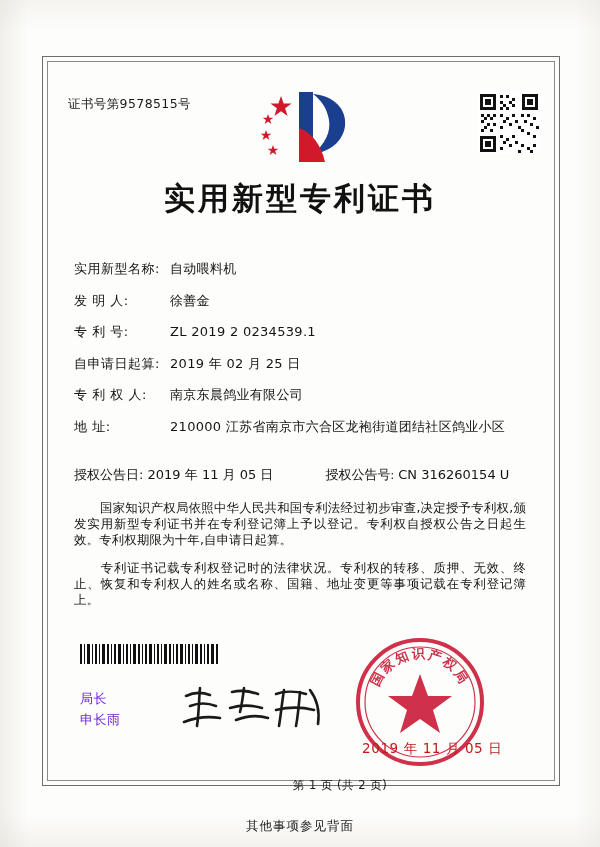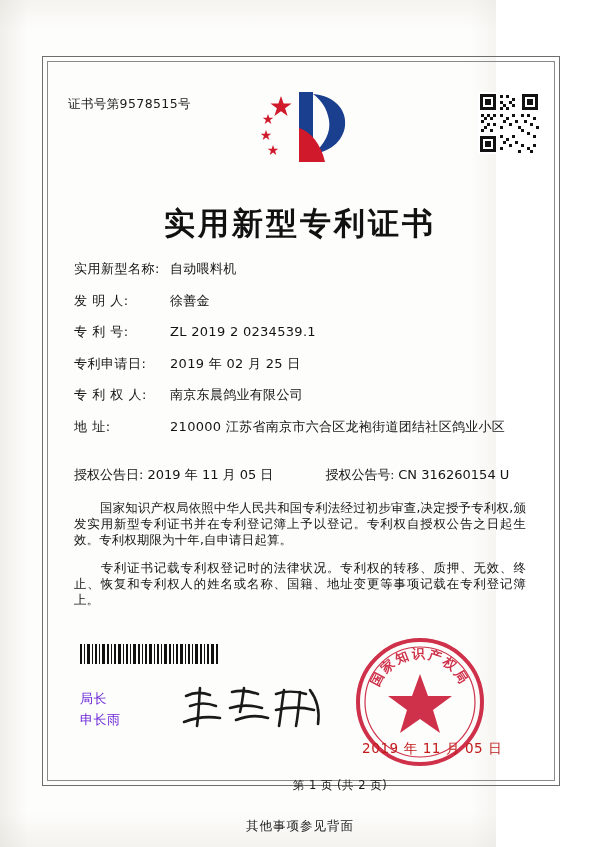--- a/index.html
+++ b/index.html
@@ -10,21 +10,21 @@
     width: 600px;
     height: 847px;
     background: #ffffff;
     font-family: "DejaVu Sans", "Liberation Sans", sans-serif;
     overflow: hidden;
     position: relative;
   }
   .page {
     position: absolute;
     left: 0; top: 0;
-    width: 496px;
+    width: 600px;
     height: 847px;
     background: #fdfdfb;
   }
   
   .paper-shade {
     position: absolute;
     inset: 0;
     background:
       linear-gradient(90deg, rgba(210,205,195,0.30) 0px, rgba(255,255,255,0) 28px),
       linear-gradient(180deg, rgba(215,210,200,0.22) 0px, rgba(255,255,255,0) 30px),
@@ -69,21 +69,21 @@
   .qr {
     position: absolute;
     left: 478px;
     top: 92px;
     width: 62px;
     height: 62px;
   }
   .title {
     position: absolute;
     left: 0;
-    top: 203px;
+    top: 178px;
     width: 600px;
     text-align: center;
     font-size: 31px;
     font-weight: bold;
     letter-spacing: 3px;
     color: #111;
     font-family: Liberation Serif, serif;
   }
   .fields {
     position: absolute;
@@ -291,21 +291,21 @@
     </div>
     <div class="field-row">
       <span class="field-label">发 明 人:</span>
       <span class="field-value">徐善金</span>
     </div>
     <div class="field-row">
       <span class="field-label">专 利 号:</span>
       <span class="field-value">ZL 2019 2 0234539.1</span>
     </div>
     <div class="field-row">
-      <span class="field-label">专利申请日:</span>
+      <span class="field-label">自申请日起算:</span>
       <span class="field-value">2019 年 02 月 25 日</span>
     </div>
     <div class="field-row">
       <span class="field-label">专 利 权 人:</span>
       <span class="field-value">南京东晨鸽业有限公司</span>
     </div>
     <div class="field-row">
       <span class="field-label">地       址:</span>
       <span class="field-value">210000 江苏省南京市六合区龙袍街道团结社区鸽业小区</span>
     </div>

